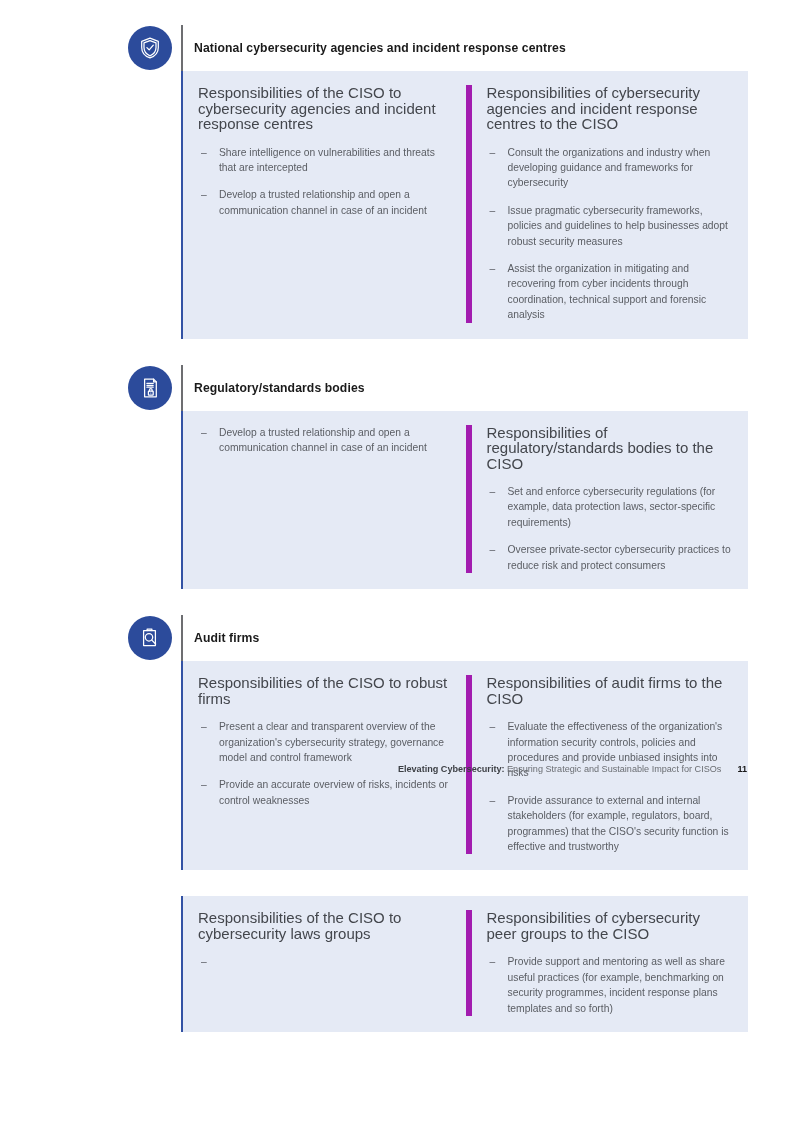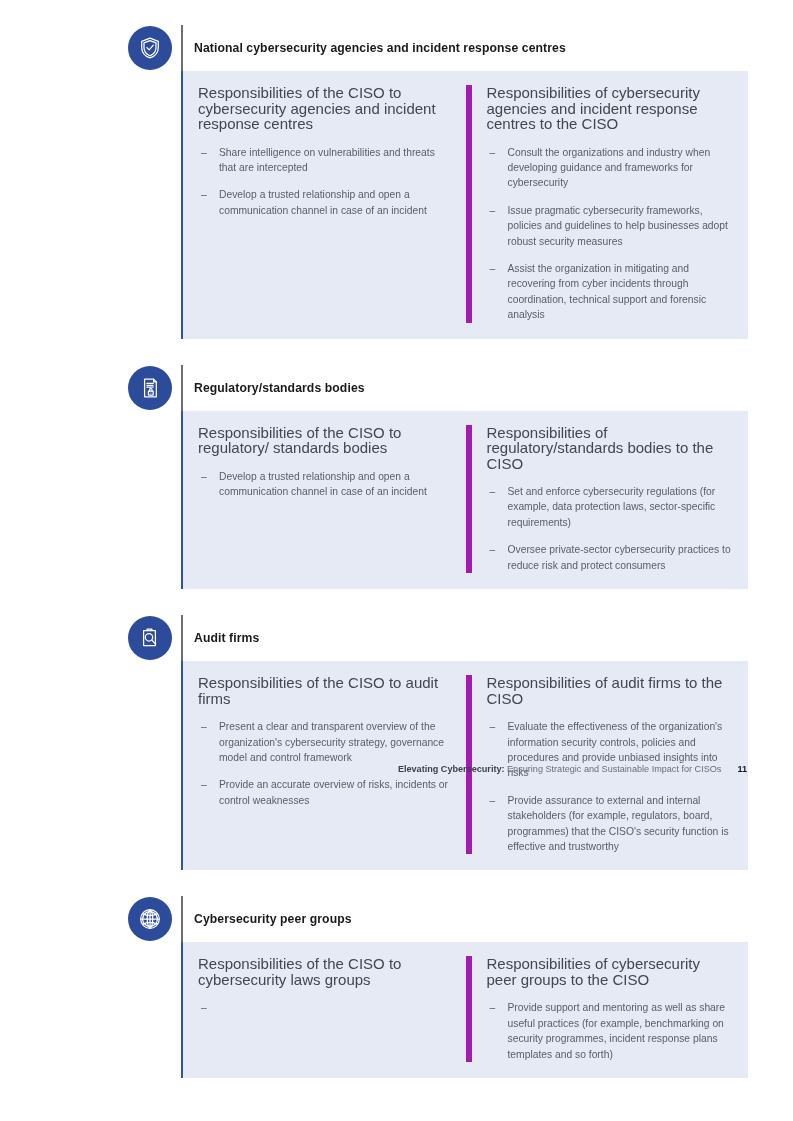--- a/index.html
+++ b/index.html
@@ -180,21 +180,20 @@
               <rect stroke="#ffffff" fill="none" stroke-width="1.25" stroke-linecap="round" stroke-linejoin="round" x="11.4" y="16.1" width="4.8" height="4.1" rx="0.5"></rect>
               <path stroke="#ffffff" fill="none" stroke-width="1.25" stroke-linecap="round" stroke-linejoin="round" d="M12.5 16.1 V15 a1.3 1.3 0 0 1 2.6 0 V16.1"></path>
               <circle fill="#ffffff" cx="13.8" cy="18.0" r="0.6"></circle>
             </svg>
           </div>
           <div class="head-rule"></div>
           <div class="section-title">Regulatory/standards bodies</div>
         </div>
         <div class="section-body">
           <div class="col col-left">
-            <div class="col-heading">Responsibilities of the CISO to regulatory/ standards bodies</div>
             <ul class="items">
               <li><span class="dash">–</span><span>Develop a trusted relationship and open a communication channel in case of an incident</span></li>
             </ul>
           </div>
           <div class="col col-right">
             <div class="col-heading">Responsibilities of regulatory/standards bodies to the CISO</div>
             <ul class="items">
               <li><span class="dash">–</span><span>Set and enforce cybersecurity regulations (for example, data protection laws, sector-specific requirements)</span></li>
               <li><span class="dash">–</span><span>Oversee private-sector cybersecurity practices to reduce risk and protect consumers</span></li>
             </ul>
@@ -210,50 +209,37 @@
               <path stroke="#ffffff" fill="none" stroke-width="1.25" stroke-linecap="round" stroke-linejoin="round" d="M10.1 5.6 V4.2 H14.9 V5.6"></path>
               <circle stroke="#ffffff" fill="none" stroke-width="1.25" stroke-linecap="round" stroke-linejoin="round" cx="12.0" cy="12.3" r="3.7"></circle>
               <path stroke="#ffffff" fill="none" stroke-width="1.25" stroke-linecap="round" stroke-linejoin="round" d="M14.8 15.1 L18.6 19.0"></path>
             </svg>
           </div>
           <div class="head-rule"></div>
           <div class="section-title">Audit firms</div>
         </div>
         <div class="section-body">
           <div class="col col-left">
-            <div class="col-heading">Responsibilities of the CISO to audit firms</div>
+            <div class="col-heading">Responsibilities of the CISO to robust firms</div>
             <ul class="items">
               <li><span class="dash">–</span><span>Present a clear and transparent overview of the organization's cybersecurity strategy, governance model and control framework</span></li>
               <li><span class="dash">–</span><span>Provide an accurate overview of risks, incidents or control weaknesses</span></li>
             </ul>
           </div>
           <div class="col col-right">
             <div class="col-heading">Responsibilities of audit firms to the CISO</div>
             <ul class="items">
               <li><span class="dash">–</span><span>Evaluate the effectiveness of the organization's information security controls, policies and procedures and provide unbiased insights into risks</span></li>
               <li><span class="dash">–</span><span>Provide assurance to external and internal stakeholders (for example, regulators, board, programmes) that the CISO's security function is effective and trustworthy</span></li>
             </ul>
           </div>
         </div>
       </div>
       <div class="gap-1"></div>
       <div class="section">
-        <div class="section-head">
-          <div class="icon-wrap">
-            <svg width="26" height="26" viewBox="0 0 26 26">
-              <circle stroke="#ffffff" fill="none" stroke-width="1.25" stroke-linecap="round" stroke-linejoin="round" cx="13" cy="13" r="9.3"></circle>
-              <circle stroke="#ffffff" fill="none" stroke-width="1.25" stroke-linecap="round" stroke-linejoin="round" cx="13" cy="13" r="7.4"></circle>
-              <path stroke="#ffffff" fill="none" stroke-width="1.25" stroke-linecap="round" stroke-linejoin="round" d="M13 3.7 V22.3 M3.7 13 H22.3"></path>
-              <path stroke="#ffffff" fill="none" stroke-width="1.25" stroke-linecap="round" stroke-linejoin="round" d="M13 3.7 C9.3 6.8 9.3 19.2 13 22.3 C16.7 19.2 16.7 6.8 13 3.7 Z"></path>
-              <path stroke="#ffffff" fill="none" stroke-width="1.25" stroke-linecap="round" stroke-linejoin="round" d="M6.0 7.9 C9.9 10.2 16.1 10.2 20.0 7.9 M6.0 18.1 C9.9 15.8 16.1 15.8 20.0 18.1"></path>
-            </svg>
-          </div>
-          <div class="head-rule"></div>
-          <div class="section-title">Cybersecurity peer groups</div>
-        </div>
         <div class="section-body">
           <div class="col col-left">
             <div class="col-heading">Responsibilities of the CISO to cybersecurity laws groups</div>
             <ul class="items">
               <li><span class="dash">–</span></li>
             </ul>
           </div>
           <div class="col col-right">
             <div class="col-heading">Responsibilities of cybersecurity peer groups to the CISO</div>
             <ul class="items">

